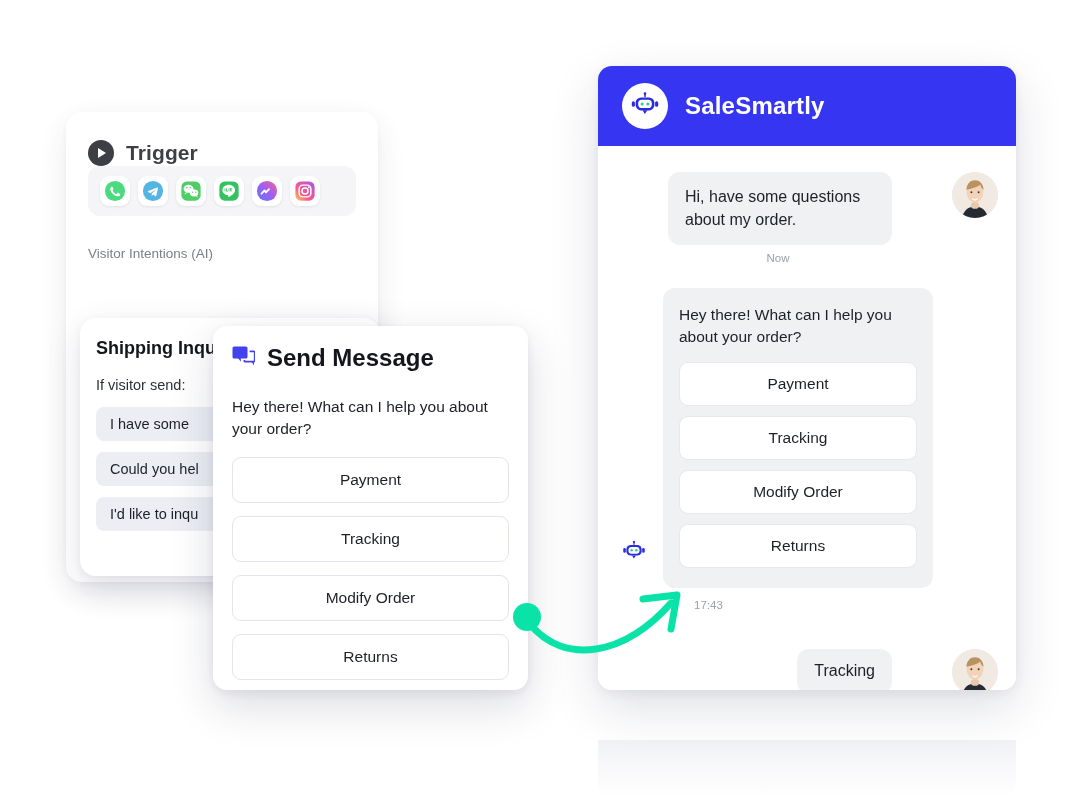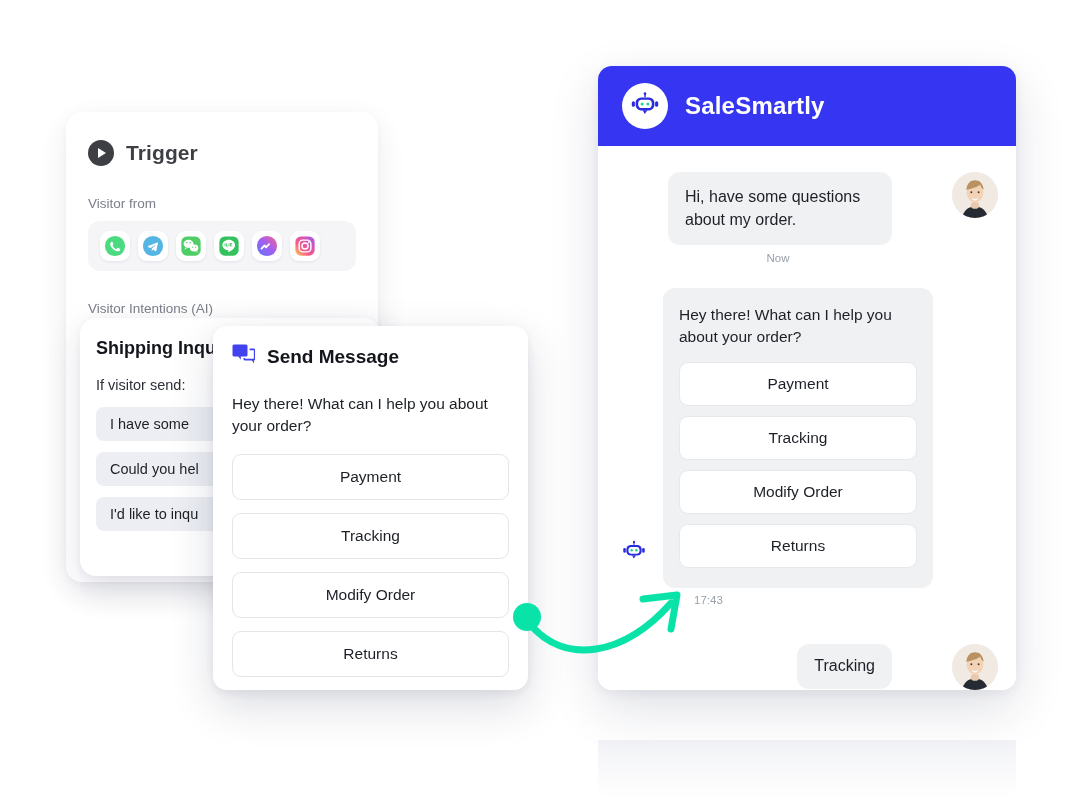--- a/index.html
+++ b/index.html
@@ -135,21 +135,21 @@
     padding: 18px 19px 0 19px;
     z-index: 5;
   }
   .send-head {
     display: flex;
     align-items: center;
     gap: 12px;
     margin-bottom: 24px;
   }
   .send-title {
-    font-size: 19px;
+    font-size: 24px;
     font-weight: 700;
     color: #14161c;
   }
   .send-body {
     font-size: 15.5px;
     line-height: 1.45;
     color: #1d2027;
     margin-bottom: 16px;
   }
   .opt-btn {
@@ -242,21 +242,21 @@
     margin-right: 11px;
     margin-bottom: 18px;
     flex: 0 0 auto;
   }
 
   .meta {
     font-size: 11.5px;
     color: #9aa0ab;
   }
   .meta.right { text-align: center; padding-right: 58px; margin-top: 7px; }
-  .meta.left  { text-align: left; padding-left: 78px; margin-top: 6px; }
+  .meta.left  { text-align: left; padding-left: 78px; margin-top: 11px; }
 
   .bot-card {
     background: #f0f1f3;
     border-radius: 12px;
     padding: 16px 16px 10px 16px;
     width: 270px;
   }
   .bot-card-text {
     font-size: 15.5px;
     line-height: 1.42;
@@ -342,21 +342,20 @@
 
   <div class="trigger-card">
 
     <div class="trigger-head">
       <span class="play-badge">
         <span class="tri"></span>
       </span>
       <span class="trigger-title">Trigger</span>
     </div>
 
-    <div class="field-label">Visitor from</div>
 
     <div class="channel-strip">
 
       <span class="chan">
         <svg width="22" height="22" viewBox="0 0 24 24">
           <circle cx="12" cy="12" r="11" fill="#25D366"></circle>
           <path d="M8.6 7.4c-.3 0-.6.1-.9.5-.3.4-.9 1-.9 2.3 0 1.3 1 2.6 1.1 2.8.1.2 1.9 3 4.6 4.1 2.3.9 2.7.7 3.2.7.5 0 1.6-.6 1.8-1.3.2-.6.2-1.2.2-1.3-.1-.1-.3-.2-.5-.3-.3-.1-1.6-.8-1.9-.9-.2-.1-.4-.1-.6.1-.2.3-.7.9-.8 1-.2.2-.3.2-.6.1-.3-.1-1.2-.4-2.3-1.4-.8-.8-1.4-1.7-1.6-2-.2-.3 0-.5.1-.6l.5-.5c.1-.2.2-.3.3-.5 0-.2 0-.4-.1-.5-.1-.2-.6-1.5-.9-2-.2-.4-.4-.3-.6-.3z" fill="#fff"></path>
           <path d="M12 3.5a8.4 8.4 0 00-7.2 12.8L4 20.5l4.4-.8A8.4 8.4 0 1012 3.5z" fill="none" stroke="#25D366" stroke-width="0"></path>
         </svg>
       </span>

